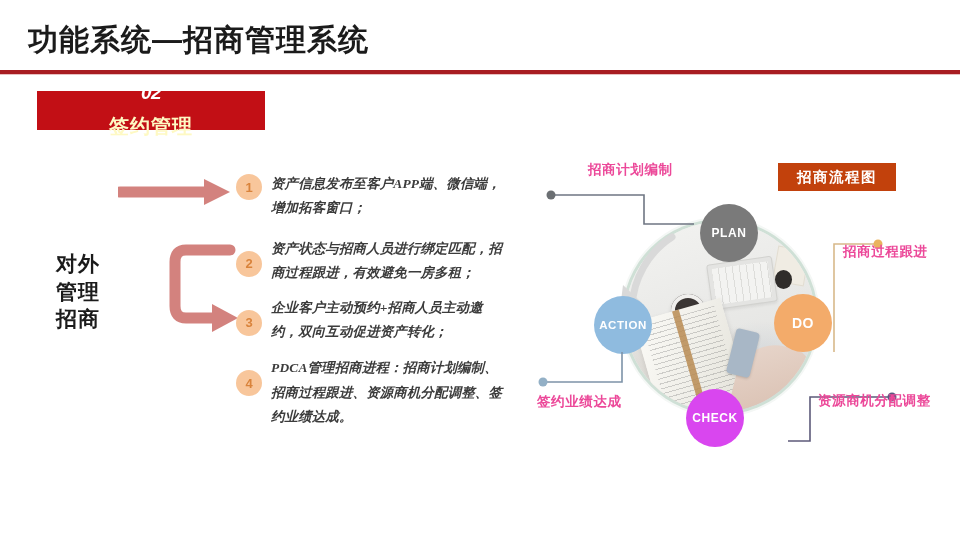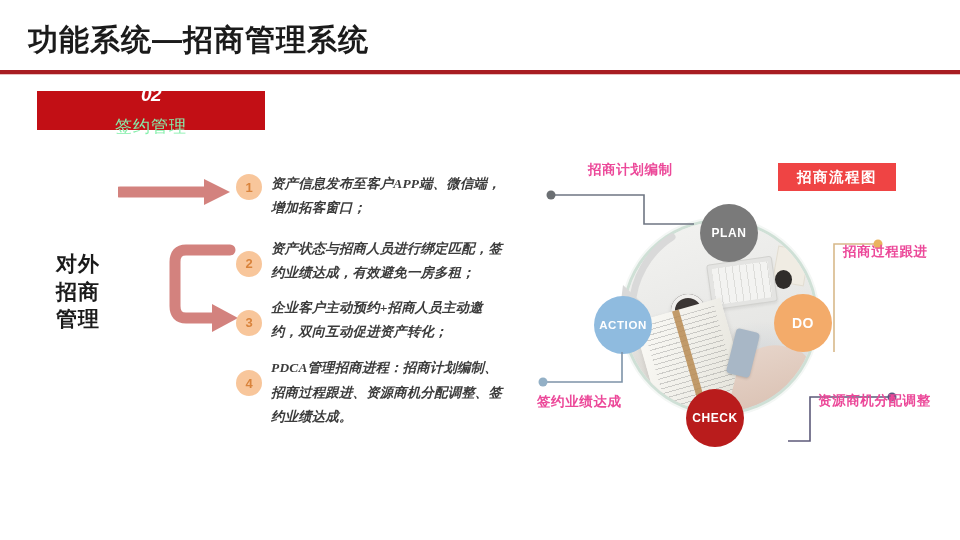--- a/index.html
+++ b/index.html
@@ -59,23 +59,23 @@
     flex-direction: column;
   }
   .section-num {
     font-size: 19px;
     font-weight: 700;
     color: #ffffff;
     font-style: italic;
     letter-spacing: -0.5px;
   }
   .section-label {
-    font-size: 17px;
-    font-weight: 400;
-    color: #86efac;
+    font-size: 20px;
+    font-weight: 700;
+    color: #fef9c3;
     letter-spacing: 1px;
   }
 
   
   .left-title {
     position: absolute;
     left: 56px;
     top: 250px;
     width: 76px;
     font-size: 21px;
@@ -164,21 +164,21 @@
     font-weight: 700;
     color: #ffffff;
     letter-spacing: 2px;
   }
   .flow-chip {
     position: absolute;
     left: 778px;
     top: 163px;
     width: 118px;
     height: 28px;
-    background: #ef4444;
+    background: #c2410c;
     display: flex;
     align-items: center;
     justify-content: center;
     font-size: 14.5px;
     font-weight: 700;
     color: #ffffff;
     letter-spacing: 1.5px;
   }
 
   
@@ -335,21 +335,21 @@
   }
   .node-do {
     left: 774px; top: 294px;
     width: 58px; height: 58px;
     background: #f3ab6a;
     font-size: 14px;
   }
   .node-check {
     left: 686px; top: 389px;
     width: 58px; height: 58px;
-    background: #b91c1c;
+    background: #d946ef;
     font-size: 12px;
   }
   .node-action {
     left: 594px; top: 296px;
     width: 58px; height: 58px;
     background: #8fbbdf;
     font-size: 11.5px;
   }
 
   
@@ -381,42 +381,42 @@
   <div class="page-title">功能系统—招商管理系统</div>
   <div class="title-rule"></div>
 
   <div class="section-chip">
     <span class="section-num">02</span>
     <span class="section-label">签约管理</span>
   </div>
 
   <div class="left-title">
     <div>对外</div>
+    <div>管理</div>
     <div>招商</div>
-    <div>管理</div>
   </div>
 
   <svg class="arrow-straight" viewBox="0 0 118 34">
     <path d="M2 17 H 90" stroke="#d3827e" stroke-width="11" stroke-linecap="round" fill="none"></path>
     <path d="M86 4 L 112 17 L 86 30 Z" fill="#d3827e"></path>
   </svg>
 
   <svg class="arrow-hook" viewBox="0 0 76 100">
     <path d="M64 10 H 20 Q 9 10 9 22 V 66 Q 9 78 20 78 H 50" stroke="#d3827e" stroke-width="11" fill="none" stroke-linecap="round" stroke-linejoin="round"></path>
     <path d="M46 64 L 72 78 L 46 92 Z" fill="#d3827e"></path>
   </svg>
 
   <div class="bullet-list">
     <div class="bullet-row row-1">
       <div class="bullet-badge">1</div>
       <div class="bullet-text">资产信息发布至客户APP端、微信端，增加拓客窗口；</div>
     </div>
     <div class="bullet-row row-2">
       <div class="bullet-badge">2</div>
-      <div class="bullet-text">资产状态与招商人员进行绑定匹配，签约业绩达成，有效避免一房多租；</div>
+      <div class="bullet-text">资产状态与招商人员进行绑定匹配，招商过程跟进，有效避免一房多租；</div>
     </div>
     <div class="bullet-row row-3">
       <div class="bullet-badge">3</div>
       <div class="bullet-text">企业客户主动预约+招商人员主动邀约，双向互动促进资产转化；</div>
     </div>
     <div class="bullet-row row-4">
       <div class="bullet-badge">4</div>
       <div class="bullet-text">PDCA管理招商进程：招商计划编制、招商过程跟进、资源商机分配调整、签约业绩达成。</div>
     </div>
   </div>

